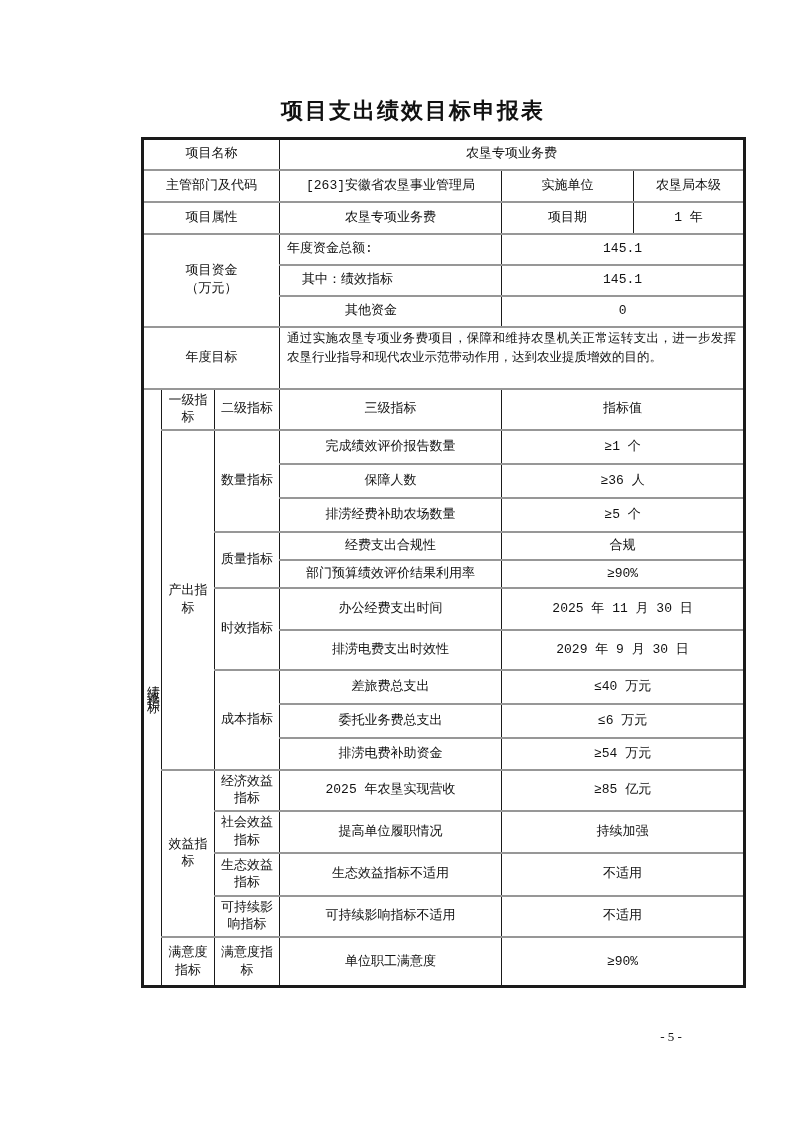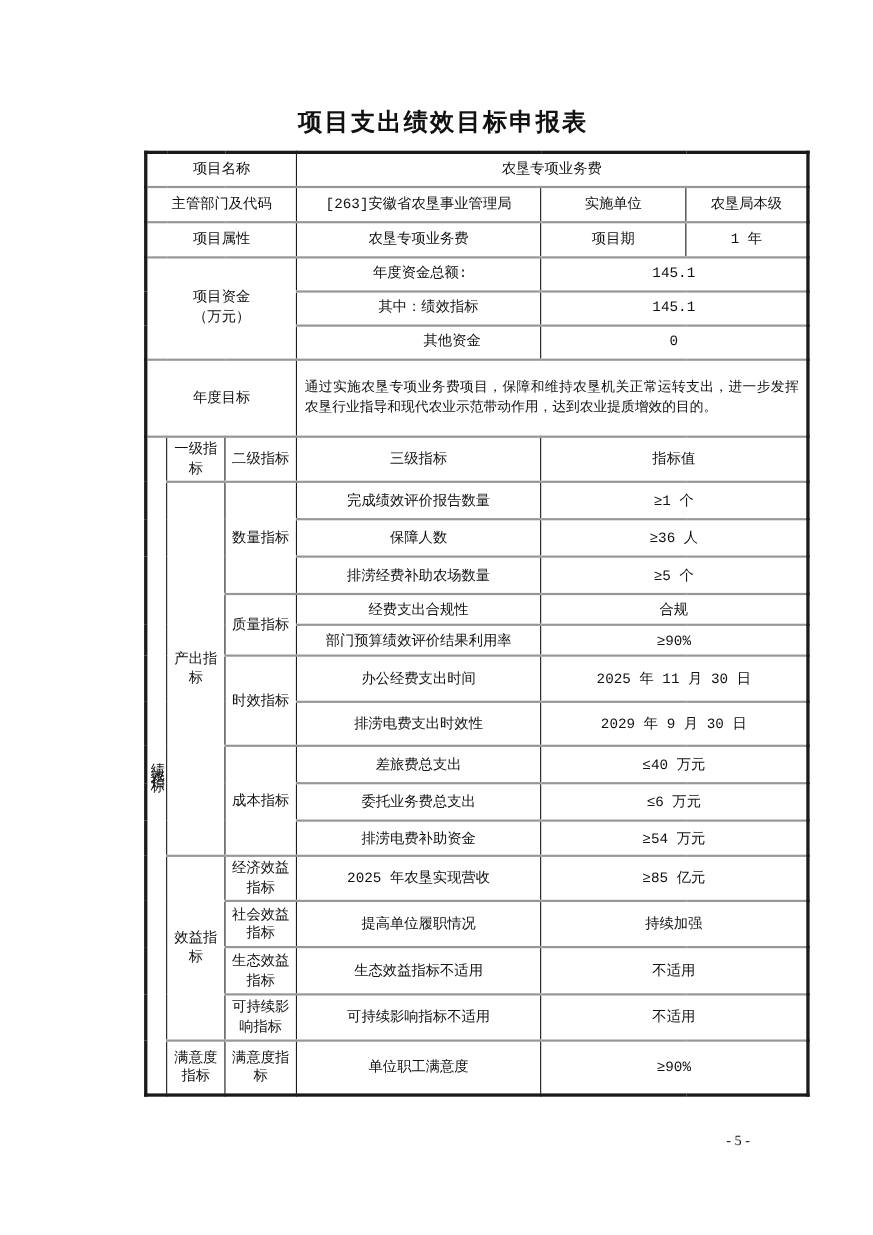--- a/index.html
+++ b/index.html
@@ -1,45 +1,45 @@
 <!DOCTYPE html>
 <html><head>
 <meta charset="utf-8">
 <style>
   html,body{margin:0;padding:0;}
   body{
     width:794px;height:1123px;background:#ffffff;position:relative;
     font-family:"Liberation Serif","DejaVu Serif",serif;color:#111111;
   }
-  .sheet{position:absolute;left:131px;top:0;width:544px;}
+  .sheet{position:absolute;left:141px;top:0;width:544px;}
   .title{margin-top:96px;text-align:center;font-size:22px;font-weight:bold;letter-spacing:2px;}
   .subtitle{margin-top:9px;text-align:center;font-size:14px;white-space:pre;}
   table.form{
     border-collapse:collapse;table-layout:fixed;width:602px;margin-top:11px;
     border:3px solid #1a1a1a;
     font-family:Liberation Mono, monospace;
   }
   td{
     border-left:1px solid #1a1a1a;border-right:1px solid #1a1a1a;
     border-top:2px solid #979797;border-bottom:2px solid #979797;
     font-size:13px;text-align:center;vertical-align:middle;
     padding:2px 4px;overflow:hidden;line-height:1.35;
     word-break:break-all;
   }
   
   tr.h28{height:28px}tr.h31{height:31px}tr.h32{height:32px}tr.h34{height:34px}
   tr.h38{height:38px}tr.h40{height:40px}tr.h42{height:42px}tr.h43{height:43px}
   tr.h50{height:50px}tr.h62{height:62px}
-  td.fund-name{text-align:center;}
+  td.fund-name{text-align:left;}
   td.pl1{padding-left:7px}
   td.pl2{padding-left:22px}
   td.pl3{padding-left:65px}
   td.goal-text{
     text-align:justify;vertical-align:top;font-size:12.5px;line-height:1.55;
-    padding:15px 7px;
+    padding:2px 7px;
   }
   td.pre{white-space:pre-line;}
   td.side{padding:0;}
   .vert{
     display:inline-block;writing-mode:vertical-lr;text-orientation:upright;
     letter-spacing:5px;font-size:13px;line-height:1;
   }
   .page-number{
     position:absolute;left:641px;top:1029px;width:60px;text-align:center;
     font-size:13px;white-space:pre;

